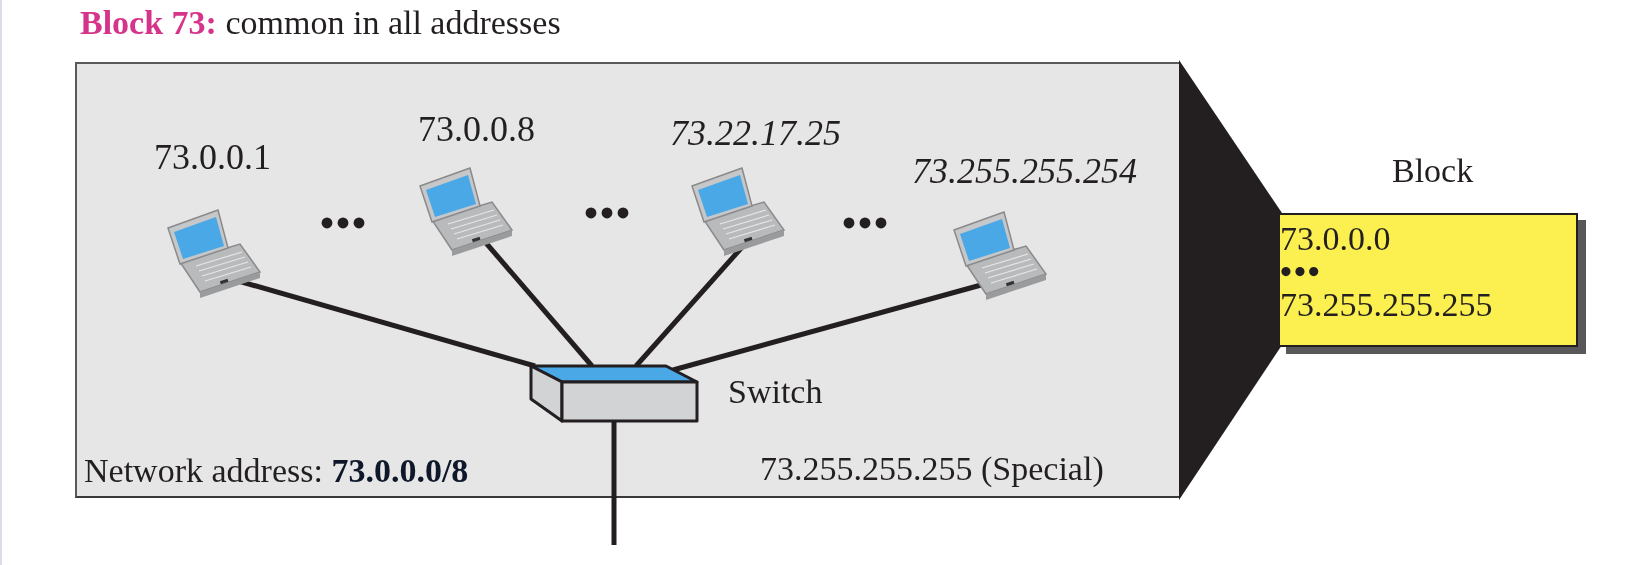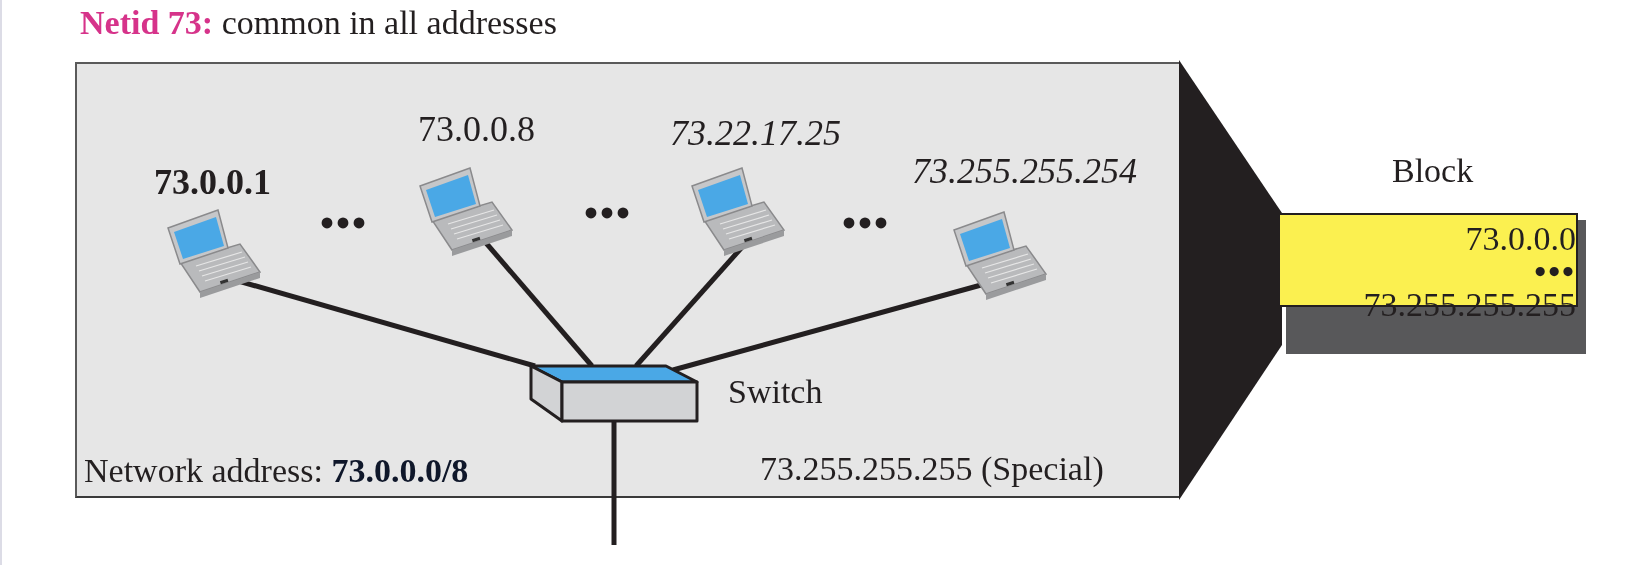--- a/index.html
+++ b/index.html
@@ -11,33 +11,33 @@
   .net-box { position:absolute; left:75px; top:62px; width:1104px; height:436px;
              background:#e6e6e6; border:2px solid #5a5a5a; border-right:none; border-bottom:2px solid #3a3a3a; box-sizing:border-box; }
   .ip { position:absolute; font-size:36px; white-space:nowrap; }
   .dots { position:absolute; font-size:40px; font-weight:bold; letter-spacing:2px; white-space:nowrap; }
   .switch-label { position:absolute; left:728px; top:373px; font-size:34px; }
   .net-addr { position:absolute; left:84px; top:452px; font-size:34px; white-space:nowrap; }
   .net-addr .val { color:#0f172a; font-weight:bold; }
   .special { position:absolute; left:760px; top:450px; font-size:34px; white-space:nowrap; }
   .block-label { position:absolute; left:1392px; top:152px; font-size:34px; }
   .block-shadow { position:absolute; left:1286px; top:220px; width:300px; height:134px; background:#58585a; }
-  .block { position:absolute; left:1278px; top:213px; width:300px; height:94px; background:#fbf050;
-           border:2px solid #231f20; box-sizing:border-box; text-align:right; }
+  .block { position:absolute; left:1278px; top:213px; width:300px; height:134px; background:#fbf050;
+           border:2px solid #231f20; box-sizing:border-box; text-align:left; }
   .block .row { font-size:34px; line-height:36px; }
   .block .bdots { font-size:34px; font-weight:bold; line-height:30px; letter-spacing:2px; }
   svg { position:absolute; left:0; top:0; }
 </style>
 </head>
 <body>
 
 <div class="left-edge"></div>
 
 <div class="title">
-  <span class="netid">Netid 73:</span>
+  <span class="netid">Block 73:</span>
   <span>common in all addresses</span>
 </div>
 
 <div class="net-box"></div>
 
 <svg width="1639" height="565">
 
   <polygon points="1179,60 1282,213 1282,345 1179,500" fill="#231f20"></polygon>
 
   <g stroke="#231f20" stroke-width="5" fill="none">
@@ -71,21 +71,21 @@
       <polygon points="0,18 50,0 60,38 12,54" fill="#c6c7c9" stroke="#8a8a8c" stroke-width="1.5"></polygon>
       <polygon points="6,22 48,7 56,36 15,49" fill="#4aa8e6"></polygon>
     </g>
   </defs>
   <use href="#laptop" x="168" y="210"></use>
   <use href="#laptop" x="420" y="168"></use>
   <use href="#laptop" x="692" y="168"></use>
   <use href="#laptop" x="954" y="212"></use>
 </svg>
 
-<div class="ip" style="left:154px;top:161px;font-weight:bold;">73.0.0.1</div>
+<div class="ip" style="left:154px;top:136px;">73.0.0.1</div>
 <div class="ip" style="left:418px;top:108px;">73.0.0.8</div>
 <div class="ip" style="left:670px;top:112px;font-style:italic;">73.22.17.25</div>
 <div class="ip" style="left:912px;top:150px;font-style:italic;">73.255.255.254</div>
 
 <div class="dots" style="left:320px;top:200px;">•••</div>
 <div class="dots" style="left:584px;top:190px;">•••</div>
 <div class="dots" style="left:842px;top:200px;">•••</div>
 
 <div class="switch-label">Switch</div>
 

